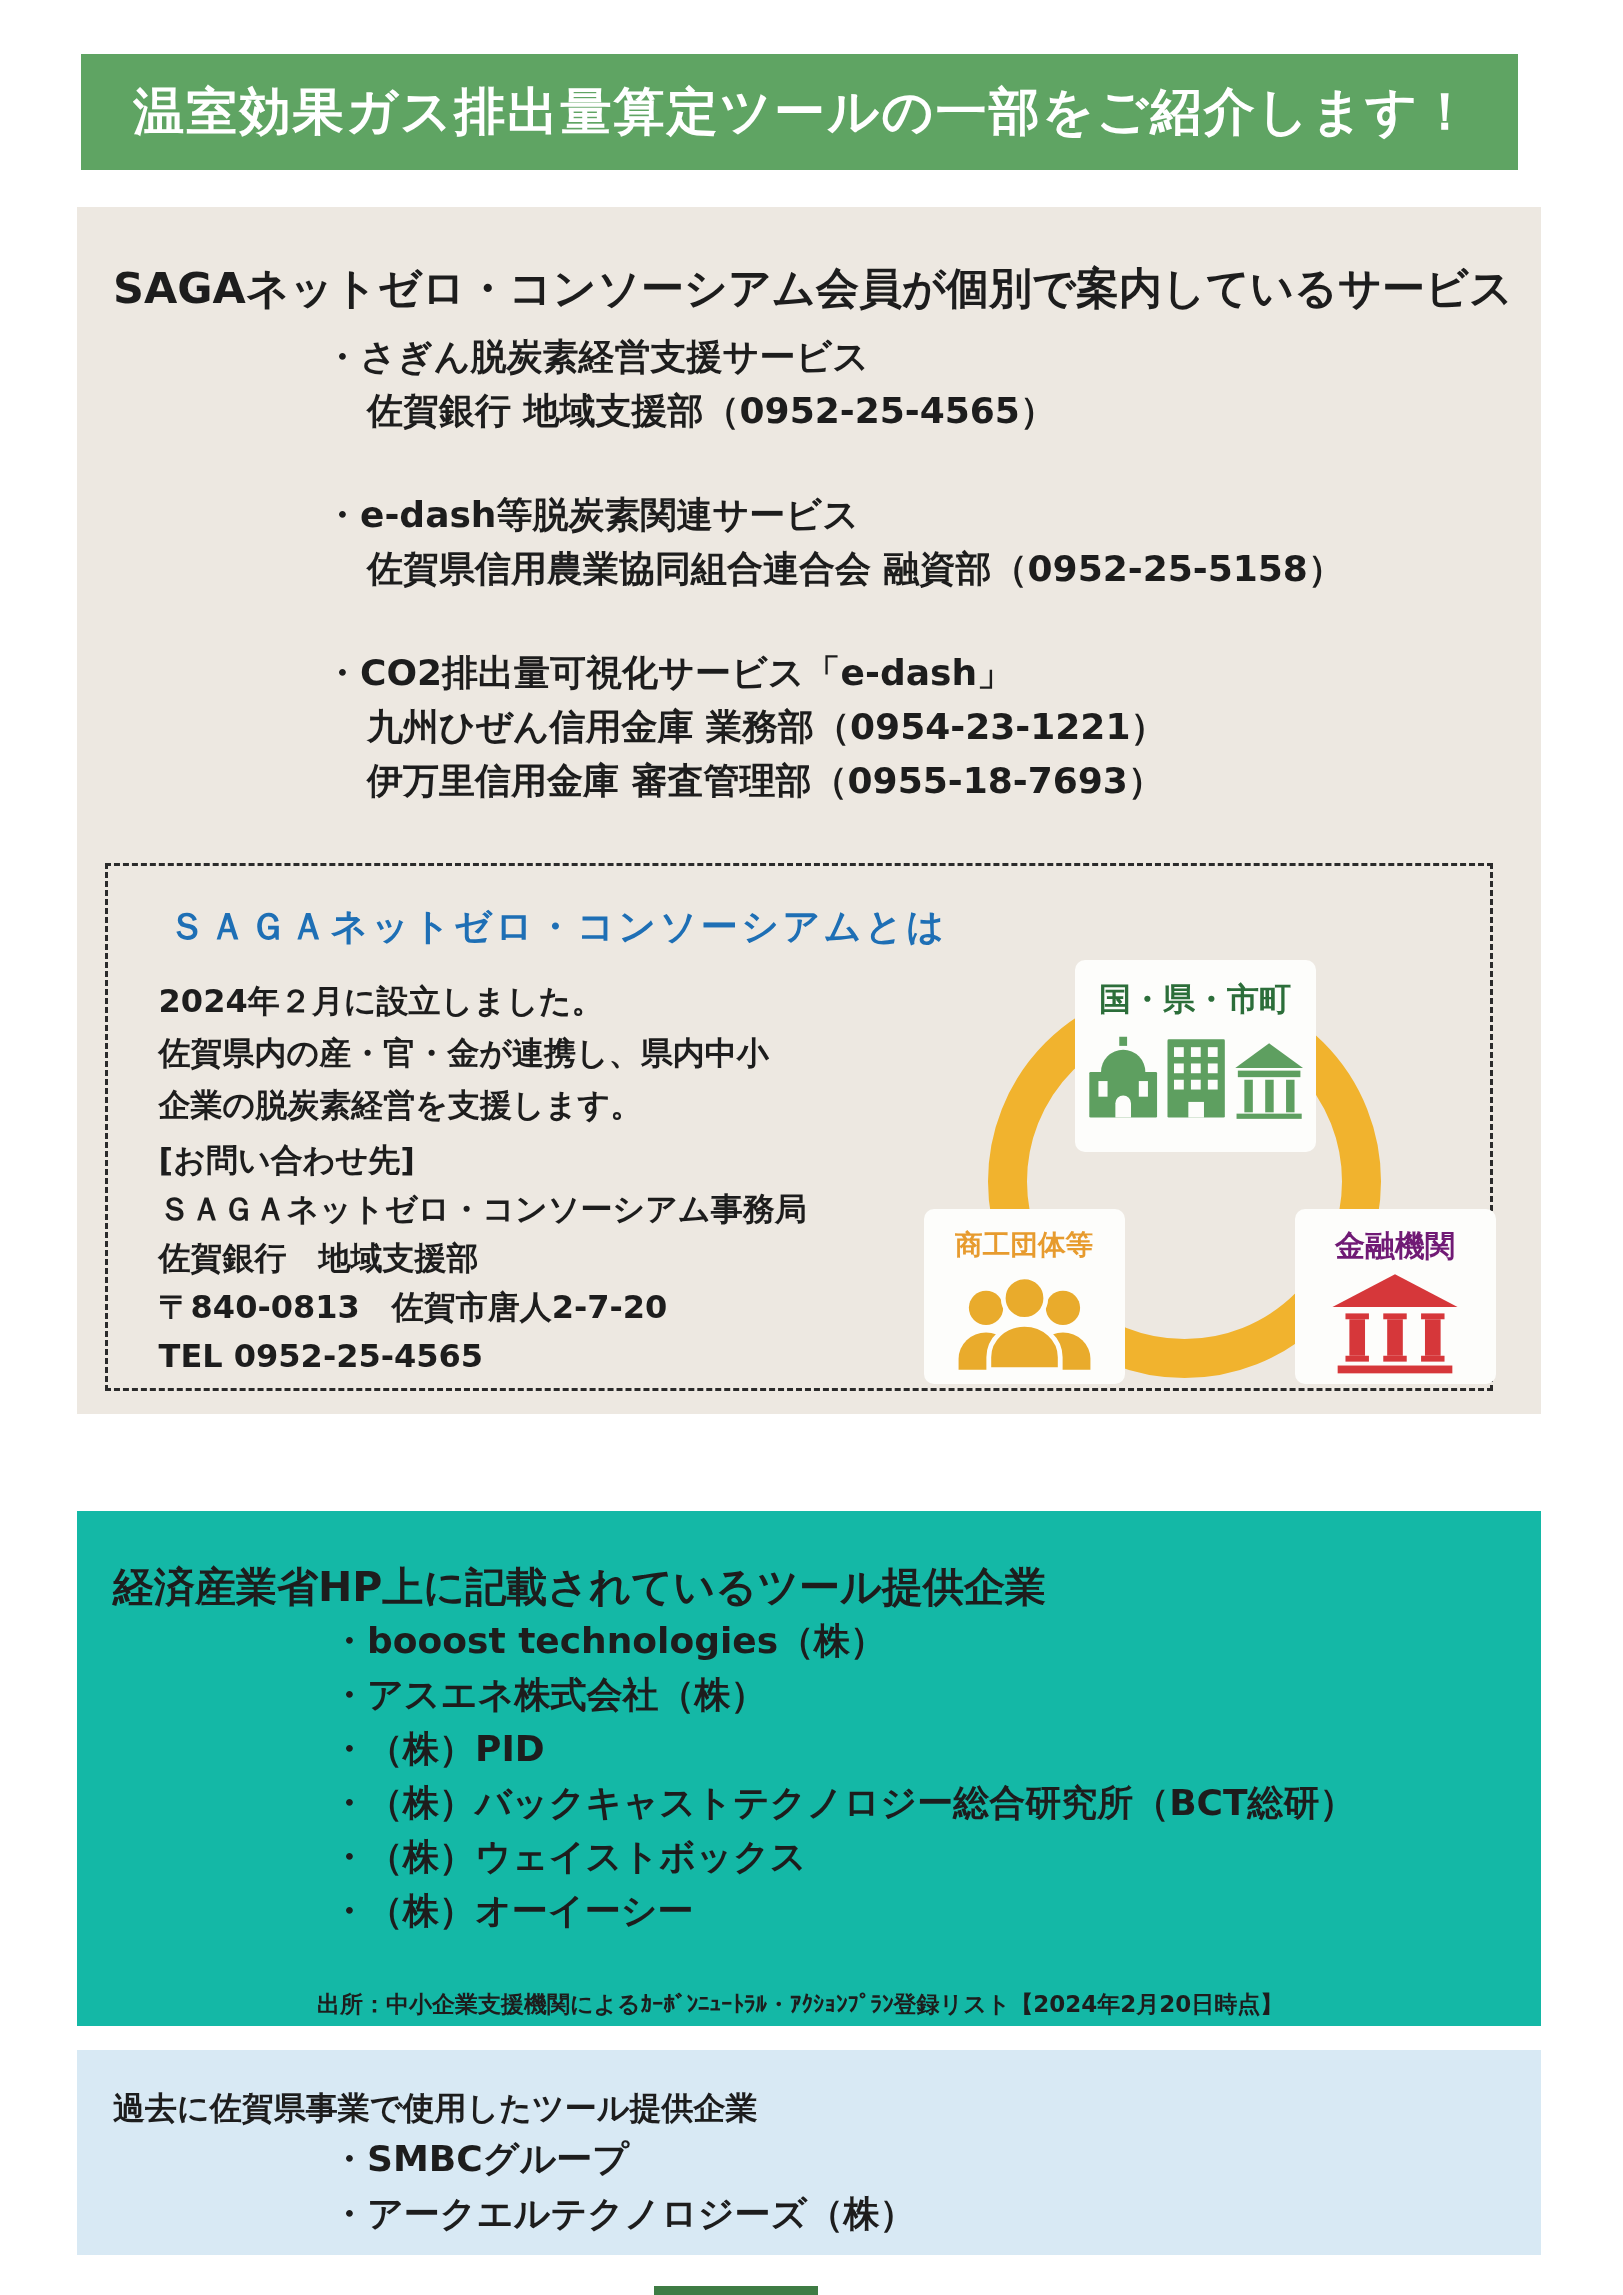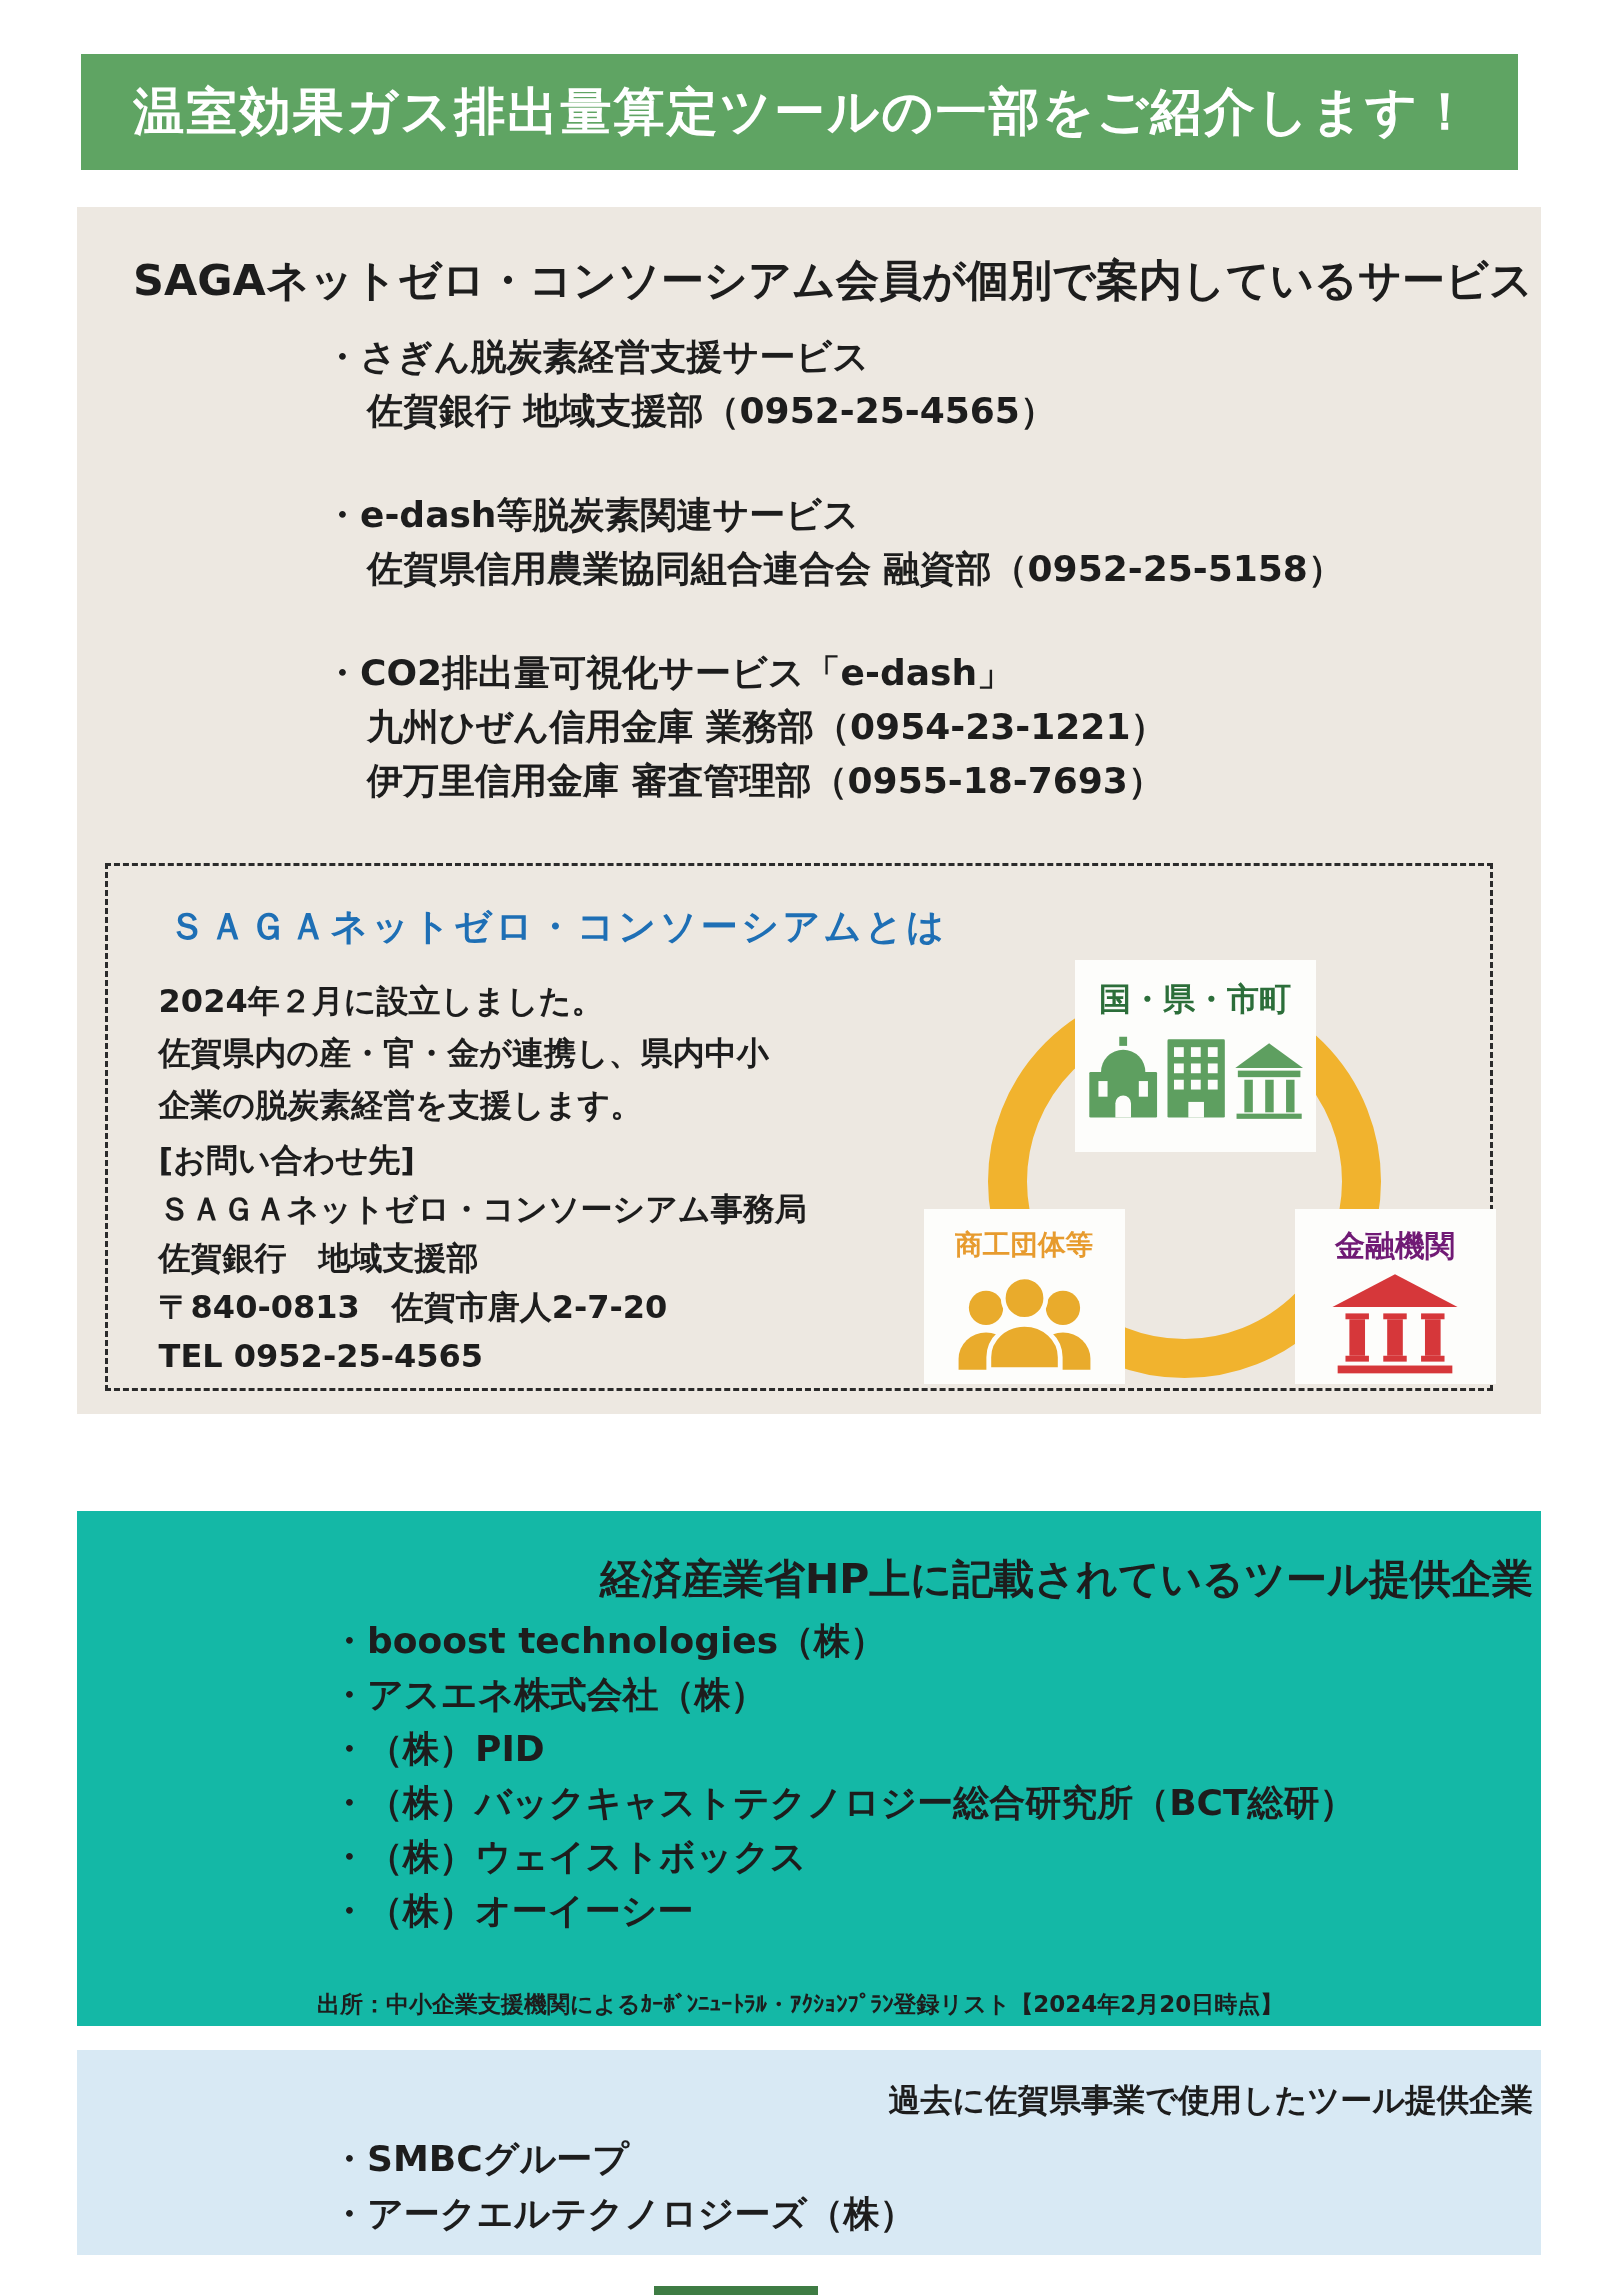--- a/index.html
+++ b/index.html
@@ -19,21 +19,21 @@
   }
   .banner span{
     color:#ffffff;font-size:51px;font-weight:bold;letter-spacing:2.1px;white-space:nowrap;
   }
   
   .beige{
     position:absolute;left:77px;top:207px;width:1464px;height:1207px;
     background:#ede8e1;
   }
   .sec-title{
-    margin:8px;text-align:right;font-weight:bold;color:#1d1d1d;white-space:nowrap;padding-left:20px;
+    margin:16px;text-align:left;font-weight:bold;color:#1d1d1d;white-space:nowrap;padding-left:20px;
   }
   .beige .sec-title{padding-top:37px;font-size:43px;}
   .svc-list{position:absolute;left:247px;top:123px;}
   .svc-group{margin-bottom:50px;}
   .svc-name{font-size:36px;font-weight:bold;line-height:54px;white-space:nowrap;}
   .svc-contact{font-size:36px;font-weight:bold;line-height:54px;padding-left:43px;white-space:nowrap;}
   
   .dashed-box{
     position:absolute;left:27.6px;top:656px;width:1382px;height:522px;
     border:3.4px dashed #2b2b2b;
@@ -46,21 +46,21 @@
   .box-desc p{margin:0;font-size:32px;font-weight:bold;line-height:52px;white-space:nowrap;}
   .box-contact{position:absolute;left:51px;top:270px;}
   .box-contact p{margin:0;font-size:32px;font-weight:bold;line-height:49px;white-space:nowrap;}
   
   .ring{
     position:absolute;left:880px;top:119px;width:393px;height:393px;
     box-sizing:border-box;border:39px solid #f1b32e;border-radius:50%;
   }
   .node{
     position:absolute;background:#fdfdfb;
-    display:flex;flex-direction:column;align-items:center;
+    display:flex;flex-direction:column;align-items:center;border-radius:10px;
   }
   .node-label{font-weight:bold;white-space:nowrap;}
   .node-gov{left:967px;top:94px;width:241px;height:192px;}
   .node-gov .node-label{color:#2c6e3a;font-size:32px;margin-top:18px;}
   .node-gov svg{margin-top:12.4px;}
   .node-comm{left:816px;top:343px;width:201px;height:175px;}
   .node-comm .node-label{color:#e79b2e;font-size:27.6px;margin-top:16.5px;}
   .node-comm svg{margin-top:5.5px;}
   .node-fin{left:1187px;top:343px;width:201px;height:175px;}
   .node-fin .node-label{color:#701a75;font-size:30px;margin-top:16.5px;}

